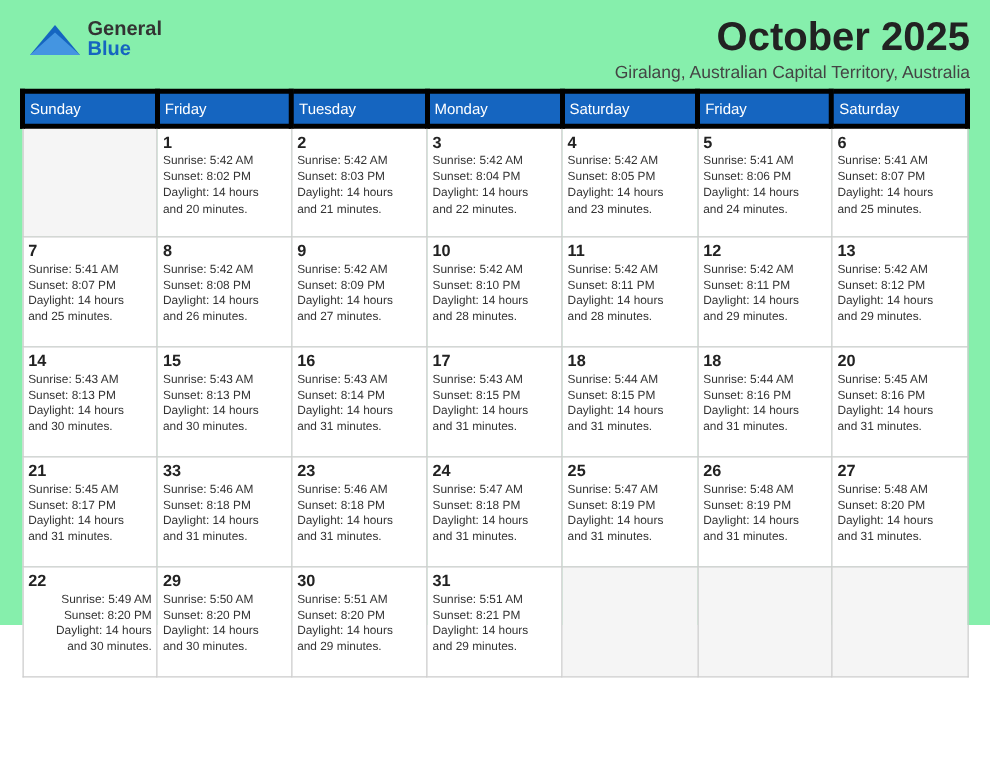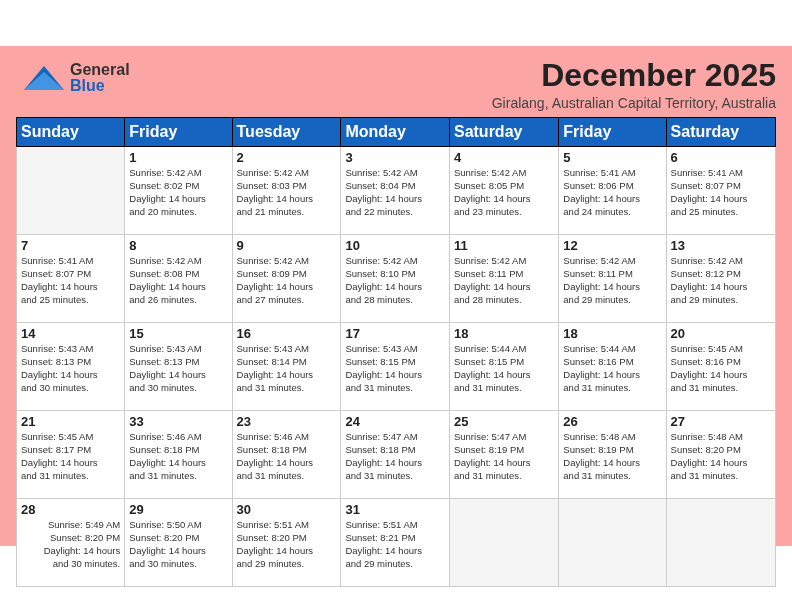--- a/index.html
+++ b/index.html
@@ -7,22 +7,21 @@
       font-family: Arial, sans-serif;
       background: #fff;
       width: 792px;
       height: 612px;
       overflow: hidden;
     }
     .page {
       width: 792px;
       height: 500px;
       padding: 12px 16px;
-      background: #fca5a5;
-      margin-top: 46px;
+      background: #86efac;
     }
     .header {
       display: flex;
       align-items: flex-start;
       justify-content: space-between;
       margin-bottom: 6px;
     }
     .title-block {
       text-align: right;
     }
@@ -38,25 +37,25 @@
       margin-top: 2px;
     }
     .calendar {
       width: 100%;
       border-collapse: collapse;
       margin-top: 6px;
     }
     .calendar th {
       background: #1565c0;
       color: #fff;
-      font-size: 16px;
-      font-weight: bold;
+      font-size: 12px;
+      font-weight: normal;
       padding: 5px 4px;
       text-align: left;
-      border: 1px solid #000000;
+      border: 4px solid #000000;
     }
     .calendar td {
       border: 1px solid #ccc;
       vertical-align: top;
       padding: 3px 4px;
       width: 113px;
       height: 88px;
       font-size: 10px;
       color: #333;
       background: #fff;
@@ -111,21 +110,21 @@
 
         <polygon points="8,32 28,8 48,32" fill="#1565c0"></polygon>
         <polygon points="8,32 28,14 48,32" fill="#64b5f6" opacity="0.6"></polygon>
       </svg>
       <div class="logo-label">
         <span class="logo-general">General</span>
         <span class="logo-blue">Blue</span>
       </div>
     </div>
     <div class="title-block">
-      <div class="month-title">December 2025</div>
+      <div class="month-title">October 2025</div>
       <div class="subtitle">Giralang, Australian Capital Territory, Australia</div>
     </div>
   </div>
 
   <table class="calendar">
     <thead>
       <tr>
         <th>Sunday</th>
         <th>Friday</th>
         <th>Tuesday</th>
@@ -329,21 +328,21 @@
           <td>
             <span class="day-number">27</span>
             <div class="day-info" style="white-space: pre-line;">Sunrise: 5:48 AM
 Sunset: 8:20 PM
 Daylight: 14 hours
 and 31 minutes.</div>
           </td>
         </tr>
         <tr>
           <td>
-            <span class="day-number">28</span>
+            <span class="day-number">22</span>
             <div class="day-info" style="white-space: pre-line; text-align: right;">Sunrise: 5:49 AM
 Sunset: 8:20 PM
 Daylight: 14 hours
 and 30 minutes.</div>
           </td>
           <td>
             <span class="day-number">29</span>
             <div class="day-info" style="white-space: pre-line;">Sunrise: 5:50 AM
 Sunset: 8:20 PM
 Daylight: 14 hours

